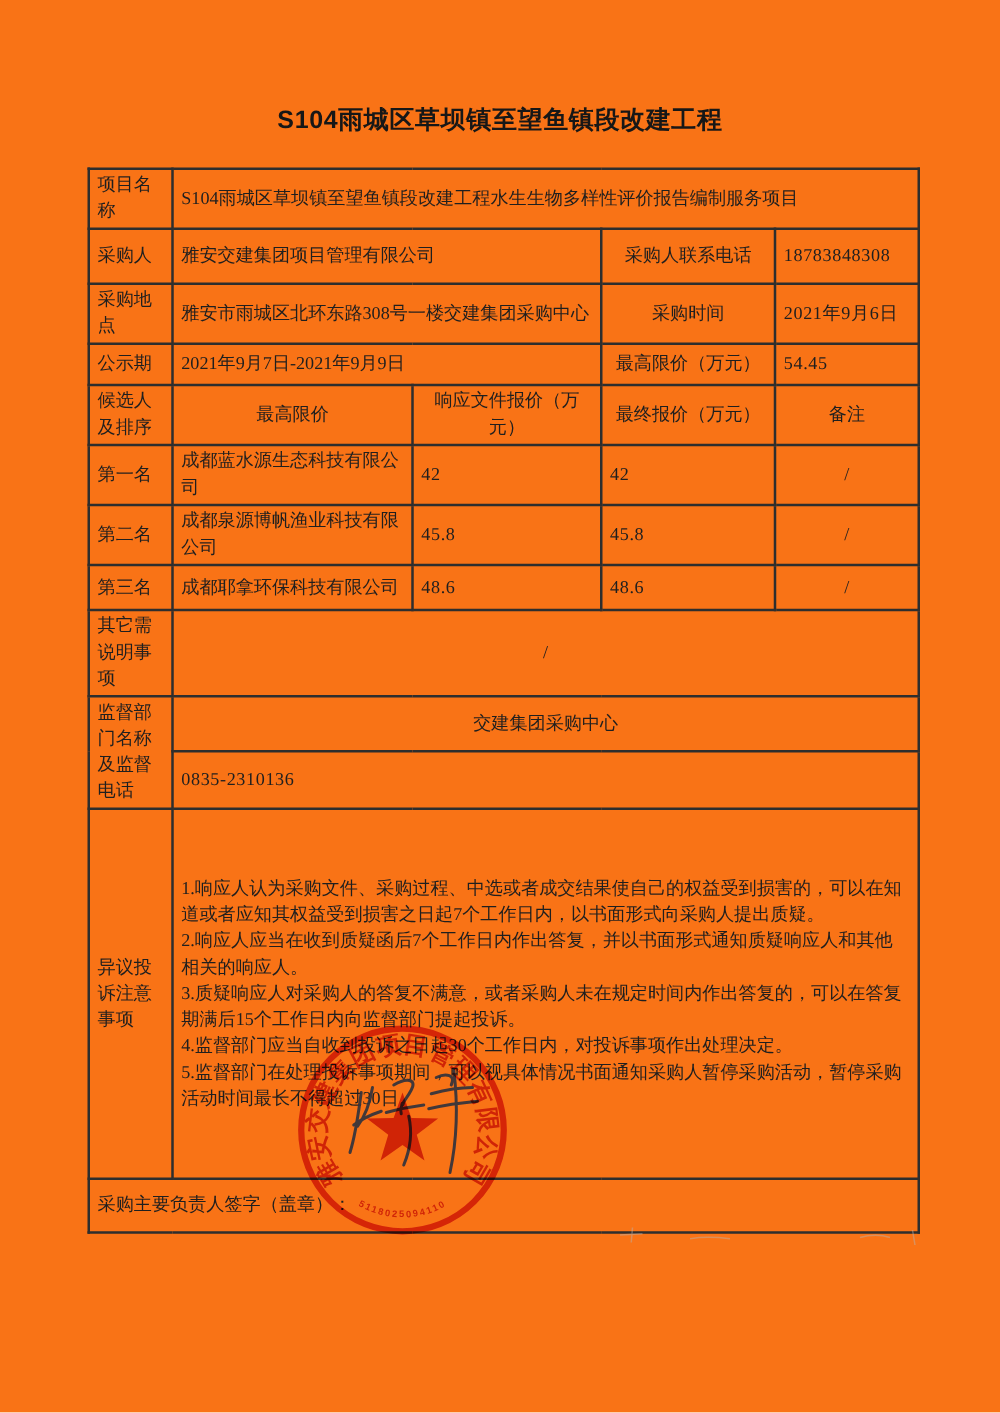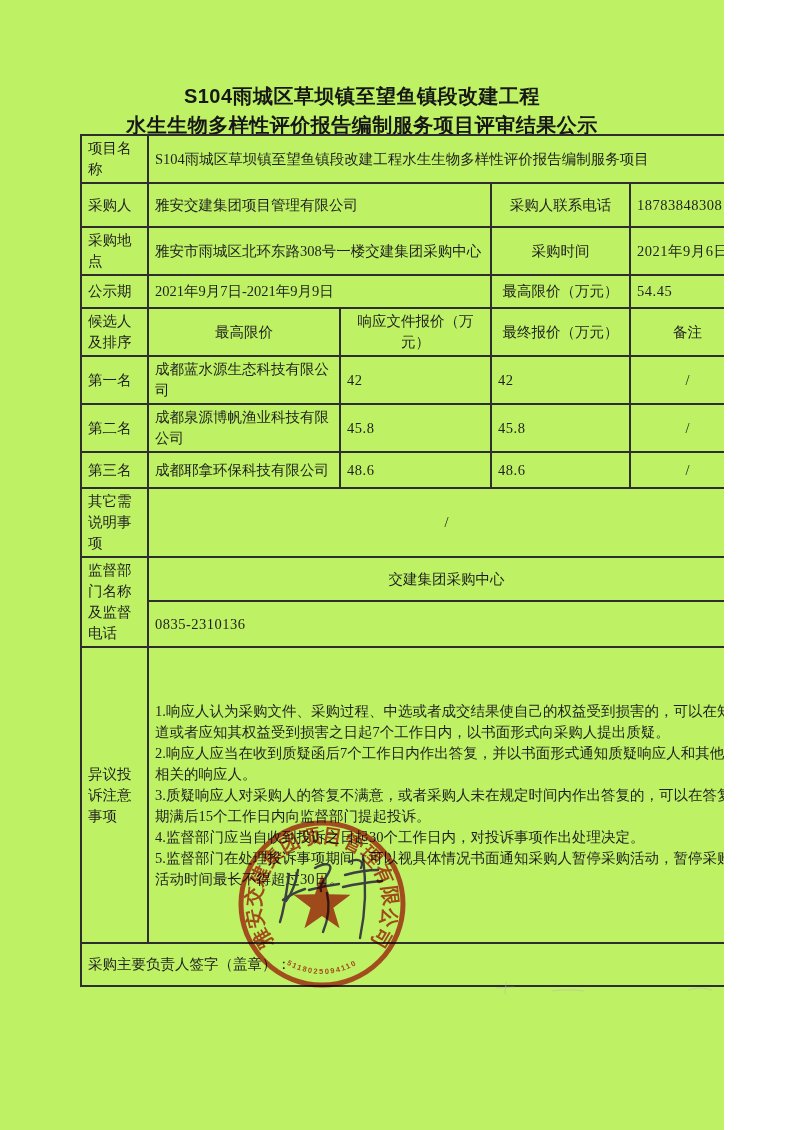--- a/index.html
+++ b/index.html
@@ -1,36 +1,36 @@
 <!DOCTYPE html>
 <html><head>
 <meta charset="utf-8">
 <style>
   * { margin:0; padding:0; box-sizing:border-box; }
   html,body { background:#ffffff; }
   .page {
     position:relative;
-    width:724px; height:1130px;
-    background:#bef264;
+    width:800px; height:1130px;
+    background:#f97316;
     overflow:hidden;
     font-family:"Liberation Serif", serif;
     color:#1f1f1f;
   }
   .title {
     position:absolute; top:82px; left:0; right:0;
     text-align:center;
     font-family:"Liberation Sans", sans-serif;
     font-weight:bold;
     font-size:20px;
     line-height:29px;
     letter-spacing:0.5px;
     color:#171717;
   }
   table.doc {
-    position:absolute; left:80px; top:134px;
+    position:absolute; left:70px; top:134px;
     width:664px;
     border-collapse:collapse;
     table-layout:fixed;
   }
   table.doc td {
     border:2px solid #2e2e2e;
     font-size:14.5px;
     line-height:21px;
     vertical-align:middle;
     padding:2px 6px;
@@ -55,21 +55,20 @@
   .sign-svg { position:absolute; left:276px; top:848px; opacity:0.92; }
   .artifact { position:absolute; color:#bdbdbd; opacity:0.55; }
 </style>
 </head>
 <body>
 
 <div class="page">
 
   <div class="title">
     <div>S104雨城区草坝镇至望鱼镇段改建工程</div>
-    <div>水生生物多样性评价报告编制服务项目评审结果公示</div>
   </div>
 
   <table class="doc">
     <colgroup>
       <col style="width:67px">
         <col style="width:192px">
         <col style="width:151px">
         <col style="width:139px">
         <col style="width:115px">
     </colgroup>

